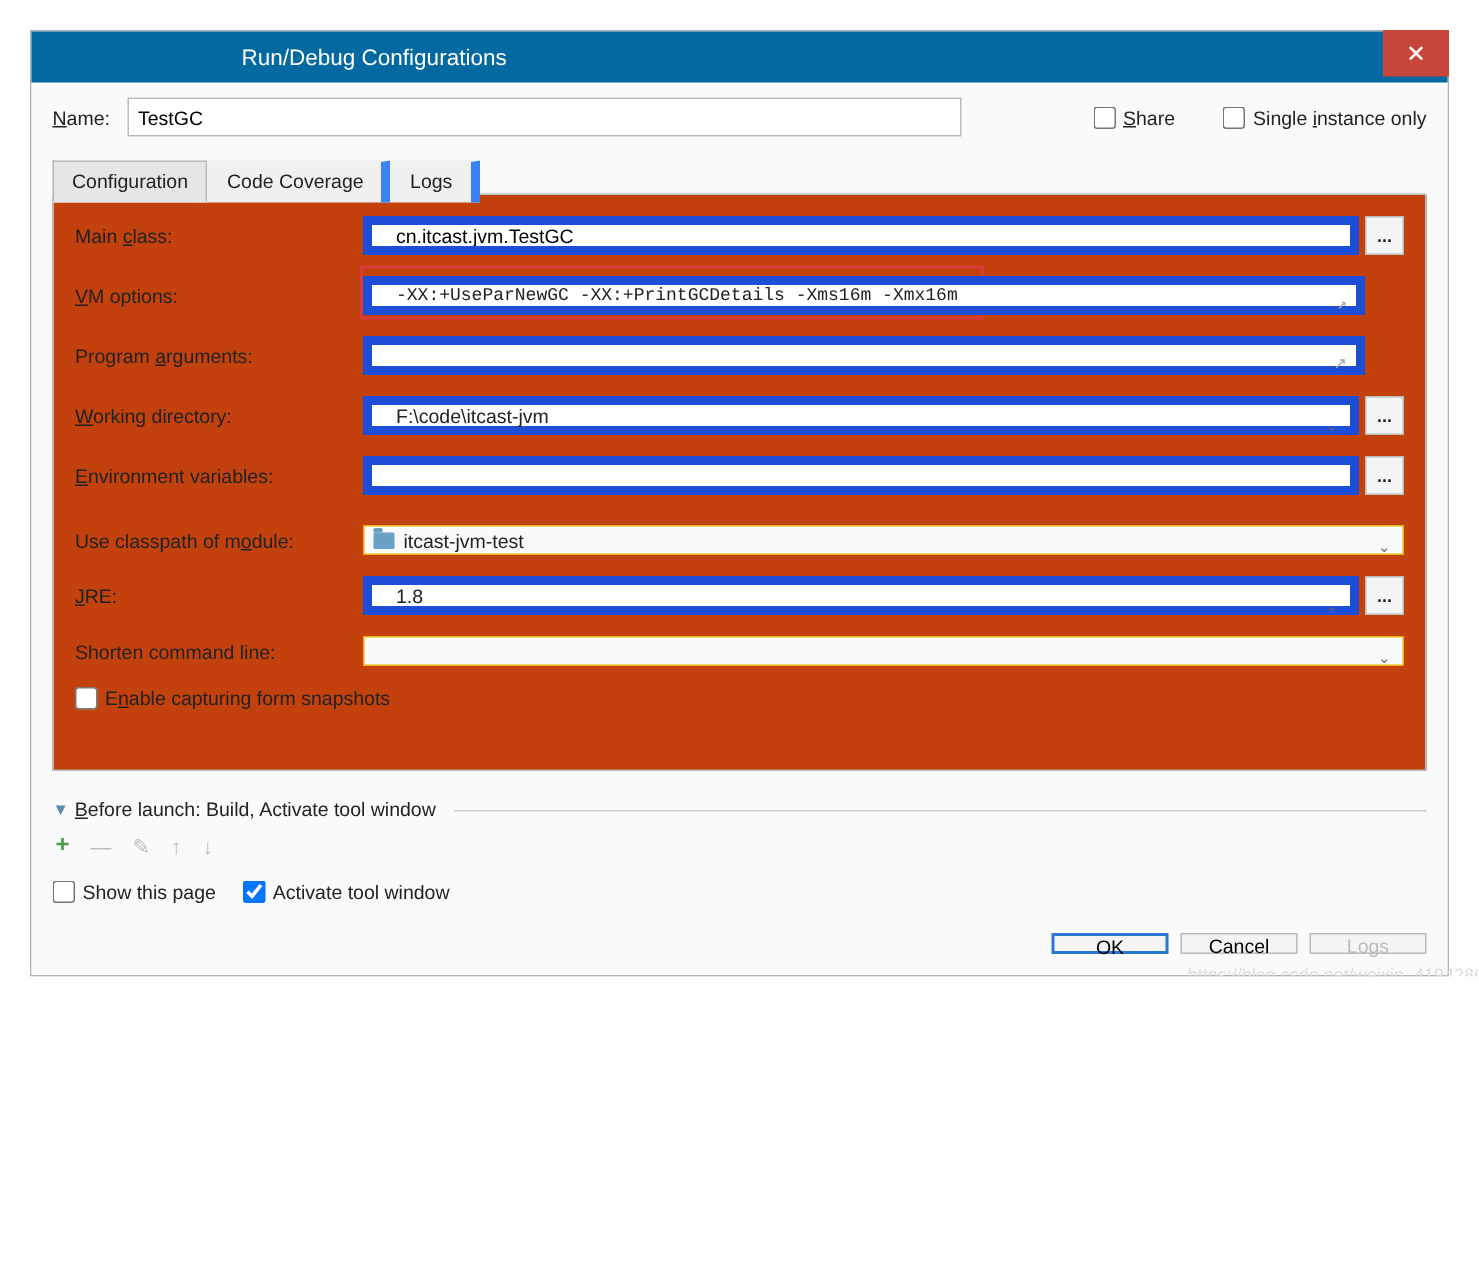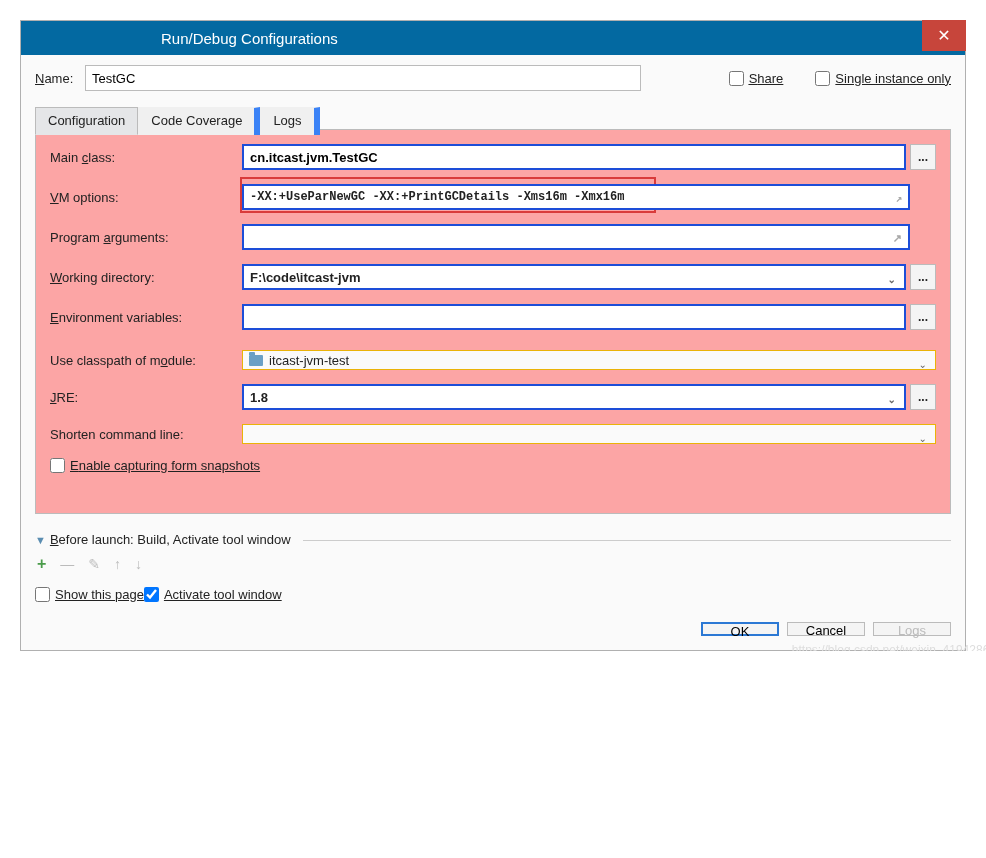--- a/index.html
+++ b/index.html
@@ -23,40 +23,40 @@
     cursor: pointer; font-size: 16px;
   }
   .content { padding: 10px 14px 14px 14px; background: #fafafa; }
   .row { display: flex; align-items: center; margin-bottom: 6px; }
   .name-row { gap: 8px; margin-bottom: 10px; }
   .name-lbl { width: 42px; }
   .name-input {
     flex: 0 0 556px; height: 26px; border: 1px solid #bbb;
     padding: 0 6px; font-size: 13px; background: #fff;
   }
-  .chk-wrap { display: flex; align-items: flex-start; gap: 5px; cursor: pointer; text-decoration: underline; }
+  .chk-wrap { display: flex; align-items: flex-start; gap: 5px; cursor: pointer; }
   input[type=checkbox] { width: 15px; height: 15px; margin: 0; }
   .spacer { flex: 1; }
   .und { text-decoration: underline; }
 
   .tabs { display: flex; border-bottom: 1px solid #bbb; margin-top: 4px; }
   .tab {
     padding: 5px 12px 6px; border: 1px solid transparent; border-bottom: none;
     cursor: pointer; font-size: 13px; margin-right: 0; position: relative; top: 6px;
     background: #f0f0f0;
   }
   .tab.active { background: #e5e6e8; border-color: #bbb; border-bottom: 1px solid #e5e6e8; }
   .tab:not(.active) { border-right: 6px solid #3b82f6; }
 
-  .panel { border: 1px solid #bbb; border-top: none; padding: 14px 14px 40px; background: #fca5a5; }
+  .panel { border: 1px solid #bbb; border-top: none; padding: 14px 14px 40px; background: #c2410c; }
   .form-row { display: flex; align-items: center; margin-bottom: 14px; }
   .form-lbl { width: 192px; }
   .text-input {
-    flex: 1; height: 26px; border: 2px solid #1d4ed8; padding: 2px 6px;
-    font-size: 13px; background: #fff; display: flex; align-items: center; font-weight: bold;
+    flex: 1; height: 26px; border: 6px solid #1d4ed8; padding: 2px 16px;
+    font-size: 13px; background: #fff; display: flex; align-items: center;
   }
   .text-input.mono { font-family: "Courier New", monospace; font-size: 12px; }
   .btn-browse {
     width: 26px; height: 26px; border: 1px solid #bbb; background: #f4f4f4;
     margin-left: 4px; font-weight: bold; cursor: pointer;
     display: flex; align-items: center; justify-content: center; font-size: 12px;
   }
   .expand-icon {
     position: absolute; right: 6px; top: 6px; color: #a8a8a8;
     font-size: 11px; pointer-events: none;
@@ -89,21 +89,21 @@
   .bl-line { flex: 1; border-top: 1px solid #ccc; margin-left: 8px; margin-top: 2px; }
   .toolbar { display: flex; align-items: center; gap: 14px; padding: 4px 2px; }
   .tb-btn { cursor: pointer; color: #bbb; font-size: 14px; }
   .tb-btn.plus { color: #4a9b4a; font-weight: bold; font-size: 16px; }
   .bl-list {
     border: 1px solid #ccc; height: 76px; background: #fff;
     padding: 3px 4px; font-size: 13px;
   }
   .bl-item { display: flex; align-items: center; gap: 4px; padding: 2px; background: #f2f6fa; }
   .build-icon { color: #4a9b4a; font-size: 11px; }
-  .bl-checks { display: flex; align-items: center; margin-top: 10px; }
+  .bl-checks { display: flex; align-items: center; gap: 18px; margin-top: 10px; }
 
   .footer {
     display: flex; justify-content: flex-end; gap: 8px;
     margin-top: 14px; padding-top: 6px;
   }
   .btn {
     min-width: 78px; height: 14px; border: 1px solid #bbb; background: #f4f4f4;
     cursor: pointer; font-size: 13px; padding: 0 14px;
   }
   .btn.primary { border: 2px solid #2b78d4; }

